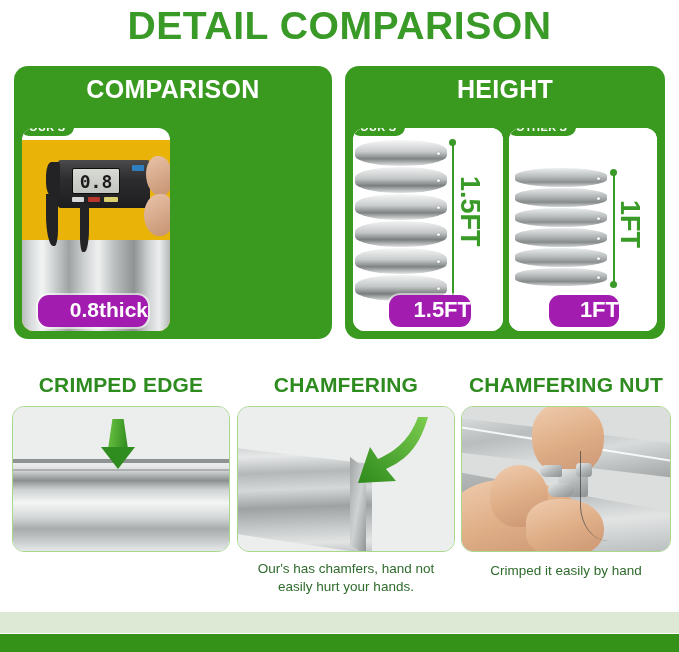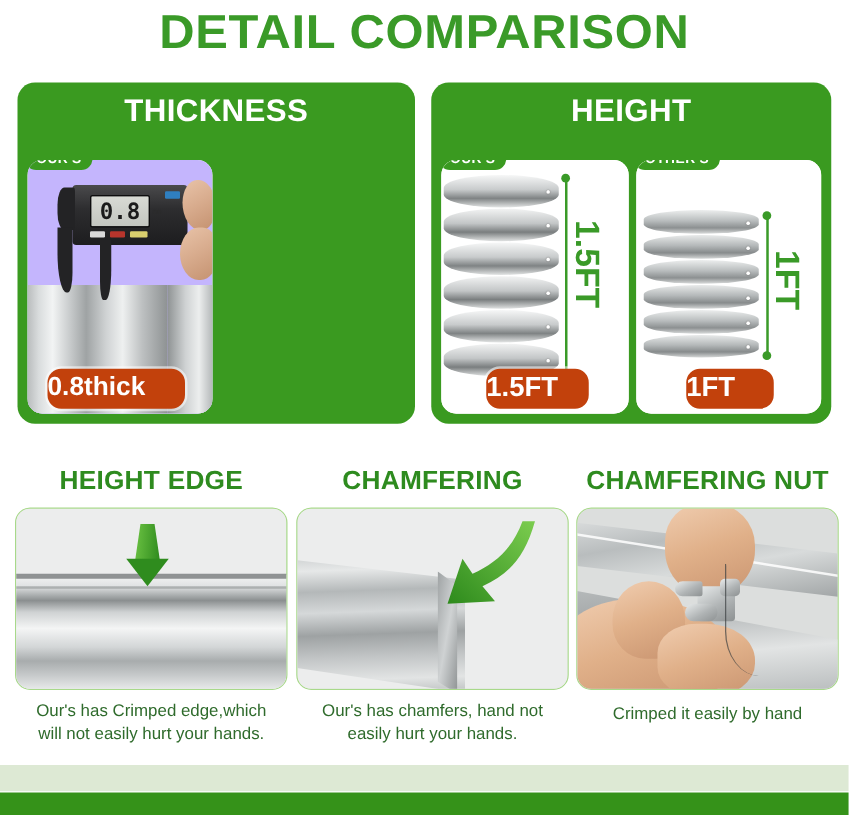--- a/index.html
+++ b/index.html
@@ -61,25 +61,25 @@
     font-size: 11px;
     letter-spacing: 0.4px;
     border-radius: 9px;
     padding: 3px 9px 3px 9px;
     line-height: 12px;
     z-index: 6;
     white-space: nowrap;
   }
   .result-pill {
     position: absolute;
-    background: #c2410c;
+    background: #a21caf;
     color: #ffffff;
     font-weight: 700;
     border-radius: 11px;
-    text-align: left;
+    text-align: right;
     line-height: 30px;
     z-index: 7;
     white-space: nowrap;
     box-shadow: 0 0 0 2px rgba(255,255,255,0.55);
   }
 
   
   .photo { position: absolute; overflow: hidden; }
 
   
@@ -253,24 +253,24 @@
 </style>
 </head>
 <body>
 
 <div id="page">
 
   <div class="main-title">DETAIL COMPARISON</div>
 
   <div class="green-panel" style="left:14px; top:66px; width:318px; height:273px;">
 
-    <div class="panel-title">THICKNESS</div>
+    <div class="panel-title">COMPARISON</div>
 
     <div class="white-card" style="left:8px; top:62px; width:148px; height:203px;">
-      <div class="photo" style="left:0; top:0; width:148px; height:203px; background:#c4b5fd;">
+      <div class="photo" style="left:0; top:12px; width:148px; height:203px; background:#eab308;">
 
         <div class="pipe-vert" style="left:0; top:100px; width:112px; height:103px;"></div>
         <div class="pipe-vert" style="left:112px; top:100px; width:36px; height:103px;
              background:linear-gradient(90deg,#8f9394 0%,#cfd2d3 40%,#eceeee 70%,#b4b8b9 100%);"></div>
 
         <div class="caliper" style="left:6px; top:14px; width:142px; height:110px;">
           <div class="cal-body" style="left:30px; top:6px; width:92px; height:48px;"></div>
           <div class="cal-screen" style="left:44px; top:14px; width:48px; height:26px; font-size:18px; line-height:26px;">0.8</div>
           <div style="position:absolute; left:94px; top:24px; font-size:6px; color:#2b2b2b; font-family:'DejaVu Sans Mono',monospace;">mm</div>
           <div class="cal-btn" style="left:44px; top:43px; width:12px; height:5px; background:#d9d9d9;"></div>
@@ -342,41 +342,37 @@
         <div class="dim-text" style="left:136px; top:72px; font-size:27px;">1FT</div>
       </div>
       <div class="badge-pill" style="left:-2px; top:-10px;">OTHER'S</div>
     </div>
 
     <div class="result-pill" style="left:44px; top:229px; width:82px; height:32px; font-size:22px;">1.5FT</div>
     <div class="result-pill" style="left:204px; top:229px; width:70px; height:32px; font-size:22px;">1FT</div>
   </div>
 
   <div class="feature" style="left:12px; top:372px; width:218px; height:230px;">
-    <div class="feature-title">HEIGHT EDGE</div>
+    <div class="feature-title">CRIMPED EDGE</div>
 
     <div class="feature-img" style="left:0; top:34px; width:218px; height:146px;">
       <div style="position:absolute; left:0; top:0; width:100%; height:100%; background:#eceded;"></div>
       <div class="pipe-horz" style="left:-4px; top:53px; width:226px; height:93px;"></div>
       <div style="position:absolute; left:-4px; top:52px; width:226px; height:4px; background:#6f7374; opacity:.75;"></div>
       <div style="position:absolute; left:-4px; top:62px; width:226px; height:2px; background:#8e9293; opacity:.6;"></div>
 
       <div>
         <div class="arrow-shaft" style="left:95px; top:12px; width:20px; height:30px;
              clip-path: polygon(22% 0%, 78% 0%, 100% 100%, 0% 100%);
              background:linear-gradient(95deg,#6cc343 0%,#2e8a1d 100%);"></div>
         <div class="arrow-head" style="left:88px; top:40px;
              border-top-color:#2f8c1e; border-left-width:17px; border-right-width:17px; border-top-width:22px;"></div>
       </div>
     </div>
 
-    <div class="feature-caption" style="top:188px; font-size:13.5px;">
-      <div>Our's has  Crimped edge,which</div>
-      <div>will not easily hurt your hands.</div>
-    </div>
   </div>
 
   <div class="feature" style="left:237px; top:372px; width:218px; height:230px;">
     <div class="feature-title">CHAMFERING</div>
 
     <div class="feature-img" style="left:0; top:34px; width:218px; height:146px;">
       <div style="position:absolute; left:0; top:0; width:100%; height:100%; background:#eceded;"></div>
       <div class="chamfer-plate" style="left:-6px; top:36px; width:140px; height:116px;
            clip-path: polygon(0% 4%, 100% 18%, 100% 96%, 0% 78%);"></div>
       <div style="position:absolute; left:112px; top:50px; width:16px; height:98px;

